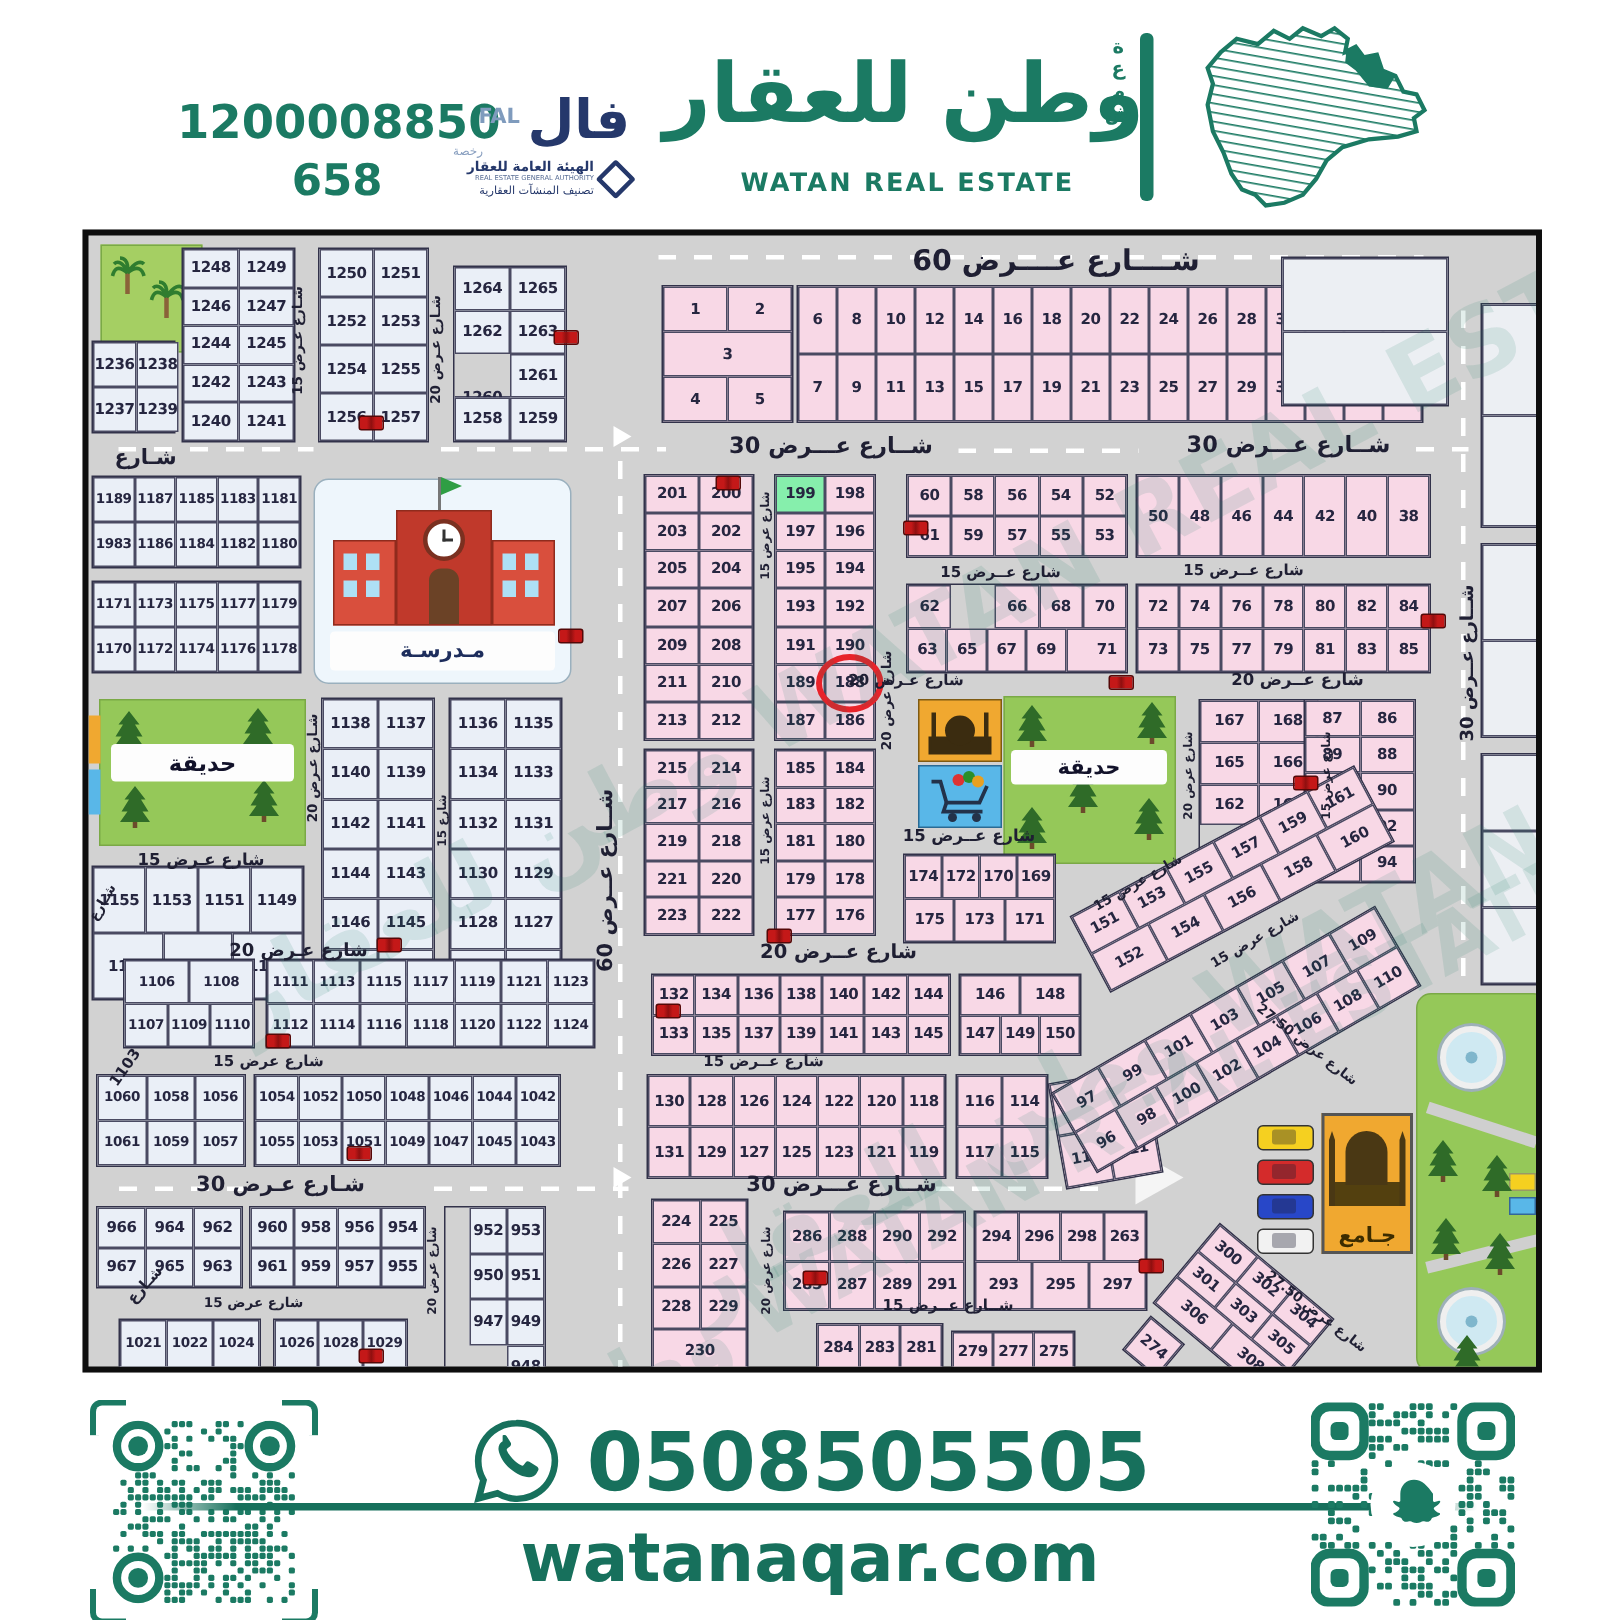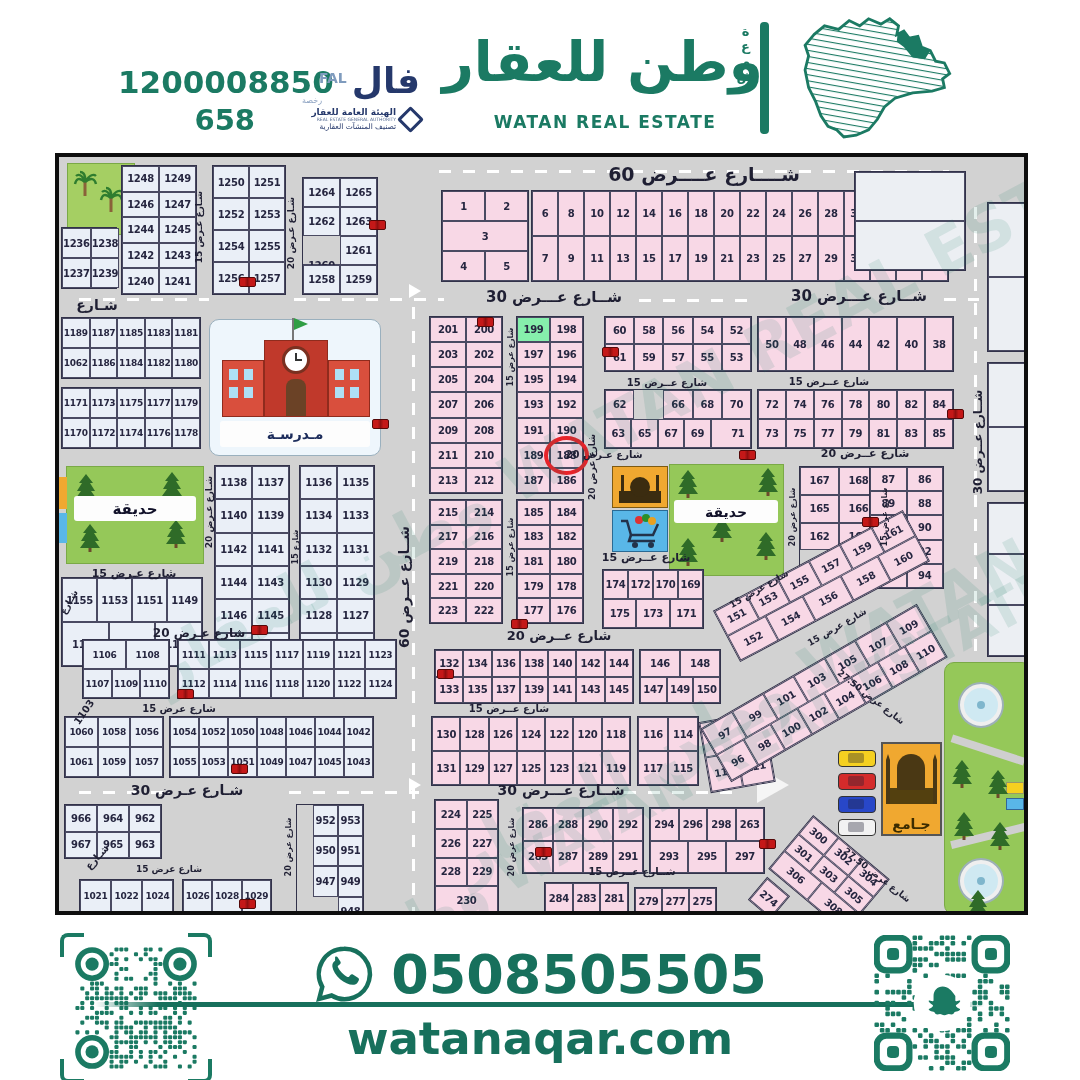--- a/index.html
+++ b/index.html
@@ -329,21 +329,21 @@
     </div>
     <div class="block" style="left: 2px; top: 160px; width: 140px; height: 62px;">
       <div class="prow">
         <div class="pcell" style="background: rgb(234, 239, 247); font-size: 9px;">1189</div>
         <div class="pcell" style="background: rgb(234, 239, 247); font-size: 9px;">1187</div>
         <div class="pcell" style="background: rgb(234, 239, 247); font-size: 9px;">1185</div>
         <div class="pcell" style="background: rgb(234, 239, 247); font-size: 9px;">1183</div>
         <div class="pcell" style="background: rgb(234, 239, 247); font-size: 9px;">1181</div>
       </div>
       <div class="prow">
-        <div class="pcell" style="background: rgb(234, 239, 247); font-size: 9px;">1062</div>
+        <div class="pcell" style="background: rgb(234, 239, 247); font-size: 9px;">1983</div>
         <div class="pcell" style="background: rgb(234, 239, 247); font-size: 9px;">1186</div>
         <div class="pcell" style="background: rgb(234, 239, 247); font-size: 9px;">1184</div>
         <div class="pcell" style="background: rgb(234, 239, 247); font-size: 9px;">1182</div>
         <div class="pcell" style="background: rgb(234, 239, 247); font-size: 9px;">1180</div>
       </div>
     </div>
     <div class="block" style="left: 2px; top: 230px; width: 140px; height: 62px;">
       <div class="prow">
         <div class="pcell" style="background: rgb(234, 239, 247); font-size: 9px;">1171</div>
         <div class="pcell" style="background: rgb(234, 239, 247); font-size: 9px;">1173</div>
@@ -490,20 +490,34 @@
     <div class="block" style="left: 5px; top: 647px; width: 98px; height: 55px;">
       <div class="prow">
         <div class="pcell" style="background: rgb(234, 239, 247);">966</div>
         <div class="pcell" style="background: rgb(234, 239, 247);">964</div>
         <div class="pcell" style="background: rgb(234, 239, 247);">962</div>
       </div>
       <div class="prow">
         <div class="pcell" style="background: rgb(234, 239, 247);">967</div>
         <div class="pcell" style="background: rgb(234, 239, 247);">965</div>
         <div class="pcell" style="background: rgb(234, 239, 247);">963</div>
+      </div>
+    </div>
+    <div class="block" style="left: 107px; top: 647px; width: 118px; height: 55px;">
+      <div class="prow">
+        <div class="pcell" style="background: rgb(234, 239, 247);">960</div>
+        <div class="pcell" style="background: rgb(234, 239, 247);">958</div>
+        <div class="pcell" style="background: rgb(234, 239, 247);">956</div>
+        <div class="pcell" style="background: rgb(234, 239, 247);">954</div>
+      </div>
+      <div class="prow">
+        <div class="pcell" style="background: rgb(234, 239, 247);">961</div>
+        <div class="pcell" style="background: rgb(234, 239, 247);">959</div>
+        <div class="pcell" style="background: rgb(234, 239, 247);">957</div>
+        <div class="pcell" style="background: rgb(234, 239, 247);">955</div>
       </div>
     </div>
     <div class="block" style="left: 237px; top: 647px; width: 68px; height: 124px; padding-left: 16px;">
       <div class="prow">
         <div class="pcell" style="background: rgb(234, 239, 247);">952</div>
         <div class="pcell" style="background: rgb(234, 239, 247);">953</div>
       </div>
       <div class="prow">
         <div class="pcell" style="background: rgb(234, 239, 247);">950</div>
         <div class="pcell" style="background: rgb(234, 239, 247);">951</div>

